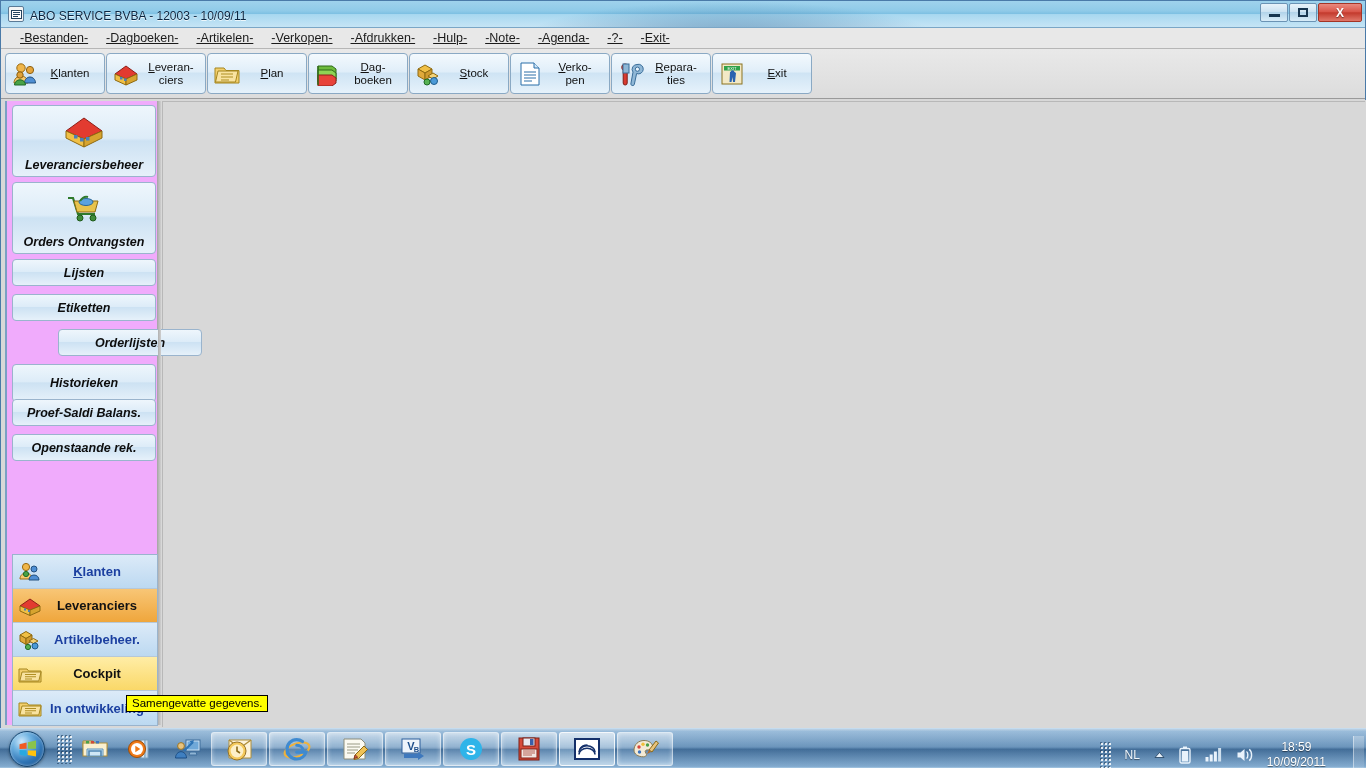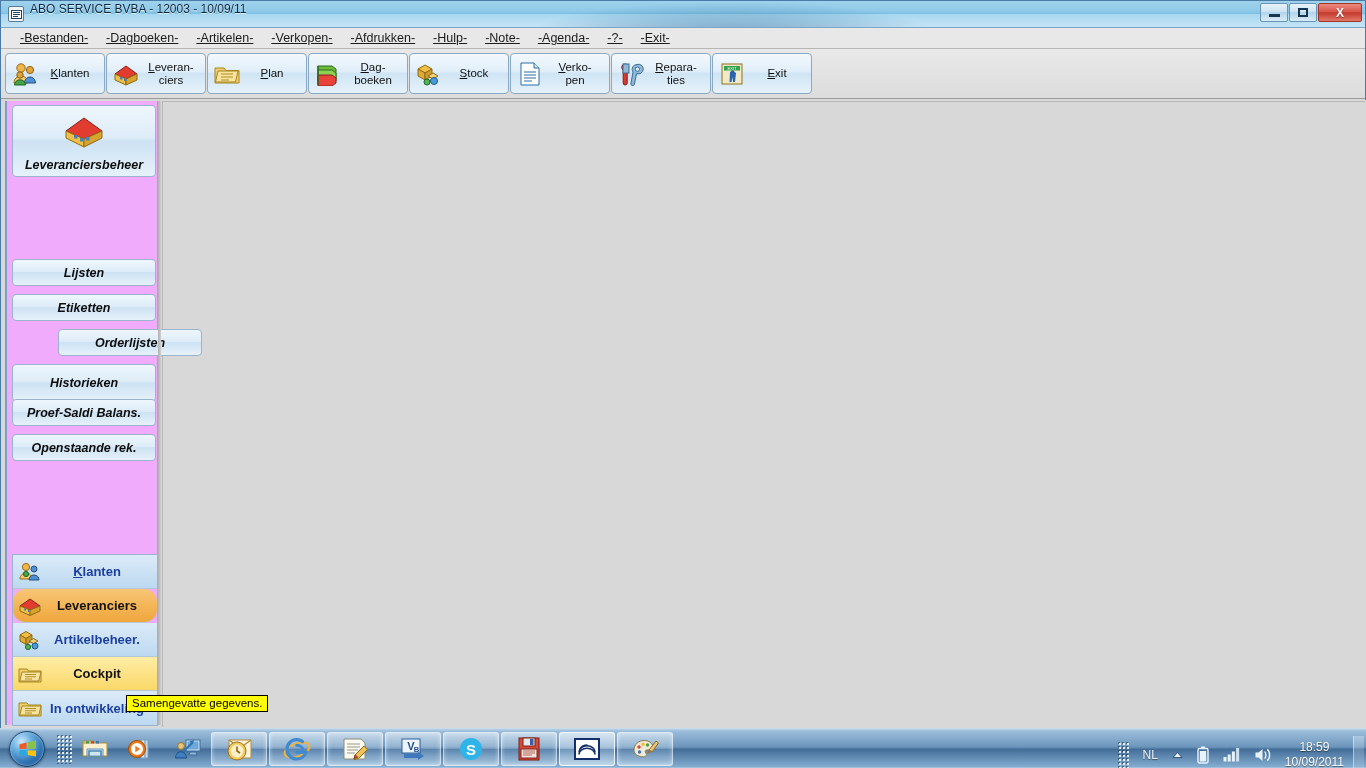--- a/index.html
+++ b/index.html
@@ -40,21 +40,21 @@
     position: absolute; left: 7px; top: 5px;
     width: 16px; height: 16px;
     background: #f4f4f4;
     border: 1px solid #5a7a96;
     border-radius: 2px;
     display: flex; align-items: center; justify-content: center;
     font-size: 10px; color: #24435e; line-height: 1;
     z-index: 2;
   }
   #title-text {
-    position: absolute; left: 29px; top: 1px;
+    position: absolute; left: 29px; top: 8px;
     font-size: 12px; color: #0b2540;
     text-shadow: 0 1px 0 rgba(255,255,255,0.75);
     white-space: nowrap;
     z-index: 2;
   }
   .win-btns {
     position: absolute; right: 3px; top: 2px;
     display: flex; gap: 1px; z-index: 3;
   }
   .win-btn {
@@ -319,21 +319,21 @@
     color: #eef6fd;
     text-shadow: 0 1px 1px rgba(0,0,0,0.45);
     display: flex; align-items: center;
     cursor: default;
   }
   #clock {
     text-align: center;
     font-size: 12px; line-height: 15px;
     color: #ffffff;
     text-shadow: 0 1px 1px rgba(0,0,0,0.5);
-    padding: 0 9px 0 6px;
+    padding: 0 27px 0 6px;
     cursor: default;
   }
   #show-desktop {
     width: 11px; height: 38px;
     border-left: 1px solid rgba(255,255,255,0.45);
     background: linear-gradient(to bottom, rgba(255,255,255,0.28), rgba(255,255,255,0.06));
     cursor: default;
   }
 </style>
 </head>
@@ -489,20 +489,33 @@
             <path d="M4 16v7l18 9v-8z" fill="#f0c046" stroke="#8f6a10"></path>
             <path d="M40 16v7l-18 9v-8z" fill="#d7a42f" stroke="#8f6a10"></path>
             <rect x="12" y="20" width="3.5" height="3.5" fill="#4b7fb8"></rect>
             <rect x="18" y="23" width="3.5" height="3.5" fill="#4b7fb8"></rect>
             <rect x="24" y="22" width="3.5" height="3.5" fill="#4b7fb8"></rect>
           </svg>
         </span>
         <span class="sb-lbl">Leveranciersbeheer</span>
       </div>
 
+      <div class="side-btn" style="top:81px; height:72px;">
+        <span class="sb-ico">
+          <svg width="40" height="34" viewBox="0 0 40 34">
+            <path d="M4 6h5l5 16h17" fill="none" stroke="#2f7a2c" stroke-width="2.2"></path>
+            <path d="M10 9h24l-3 11H13z" fill="#e8c34c" stroke="#8f6a10"></path>
+            <ellipse cx="22" cy="10" rx="7" ry="3.5" fill="#5ba2dd" stroke="#2a6697"></ellipse>
+            <path d="M16 9c2-3 5-5 8-4" stroke="#2f7a2c" stroke-width="2" fill="none"></path>
+            <circle cx="16" cy="26" r="3" fill="#3f8c3a" stroke="#1e5a1a"></circle>
+            <circle cx="29" cy="26" r="3" fill="#3f8c3a" stroke="#1e5a1a"></circle>
+          </svg>
+        </span>
+        <span class="sb-lbl">Orders Ontvangsten</span>
+      </div>
 
       <div class="side-btn plain" style="top:158px; height:27px;">
         <span class="sb-lbl">Lijsten</span>
       </div>
 
       <div class="side-btn plain" style="top:193px; height:27px;">
         <span class="sb-lbl">Etiketten</span>
       </div>
 
       <div class="side-btn plain" style="top:228px; height:27px;margin-left:46px;">
@@ -529,21 +542,21 @@
               <circle cx="8" cy="6" r="3.6" fill="#f0b64a" stroke="#9a6a12"></circle>
               <path d="M2 18c0-3.6 2.7-6 6-6s6 2.4 6 6z" fill="#f6c96e" stroke="#9a6a12"></path>
               <circle cx="16" cy="8" r="3" fill="#4f8fd4" stroke="#22507f"></circle>
               <path d="M11 19c0-3 2.2-5 5-5s5 2 5 5z" fill="#4f8fd4" stroke="#22507f"></path>
               <circle cx="8" cy="13" r="2.6" fill="#49a247" stroke="#1e6a26"></circle>
             </svg>
           </span>
           <span class="nav-lbl" style="color:#1b3fa0;"><u>K</u>lanten</span>
         </div>
 
-        <div class="nav-row" style="background:linear-gradient(to bottom,#f8c676,#efa63c);border-radius:13px;">
+        <div class="nav-row" style="background:linear-gradient(to bottom,#f8c676,#efa63c);">
           <span class="nav-ico">
             <svg width="24" height="20" viewBox="0 0 24 20">
               <path d="M2 10L12 3l10 7-10 4.5z" fill="#e23b30" stroke="#8d1f17"></path>
               <path d="M2 10v5l10 4.5V14z" fill="#f0c046" stroke="#8f6a10"></path>
               <path d="M22 10v5l-10 4.5V14z" fill="#d7a42f" stroke="#8f6a10"></path>
               <rect x="6" y="12.5" width="2" height="2" fill="#4b7fb8"></rect>
               <rect x="10" y="14" width="2" height="2" fill="#4b7fb8"></rect>
             </svg>
           </span>
           <span class="nav-lbl" style="color:#121212;">Leveranciers</span>

